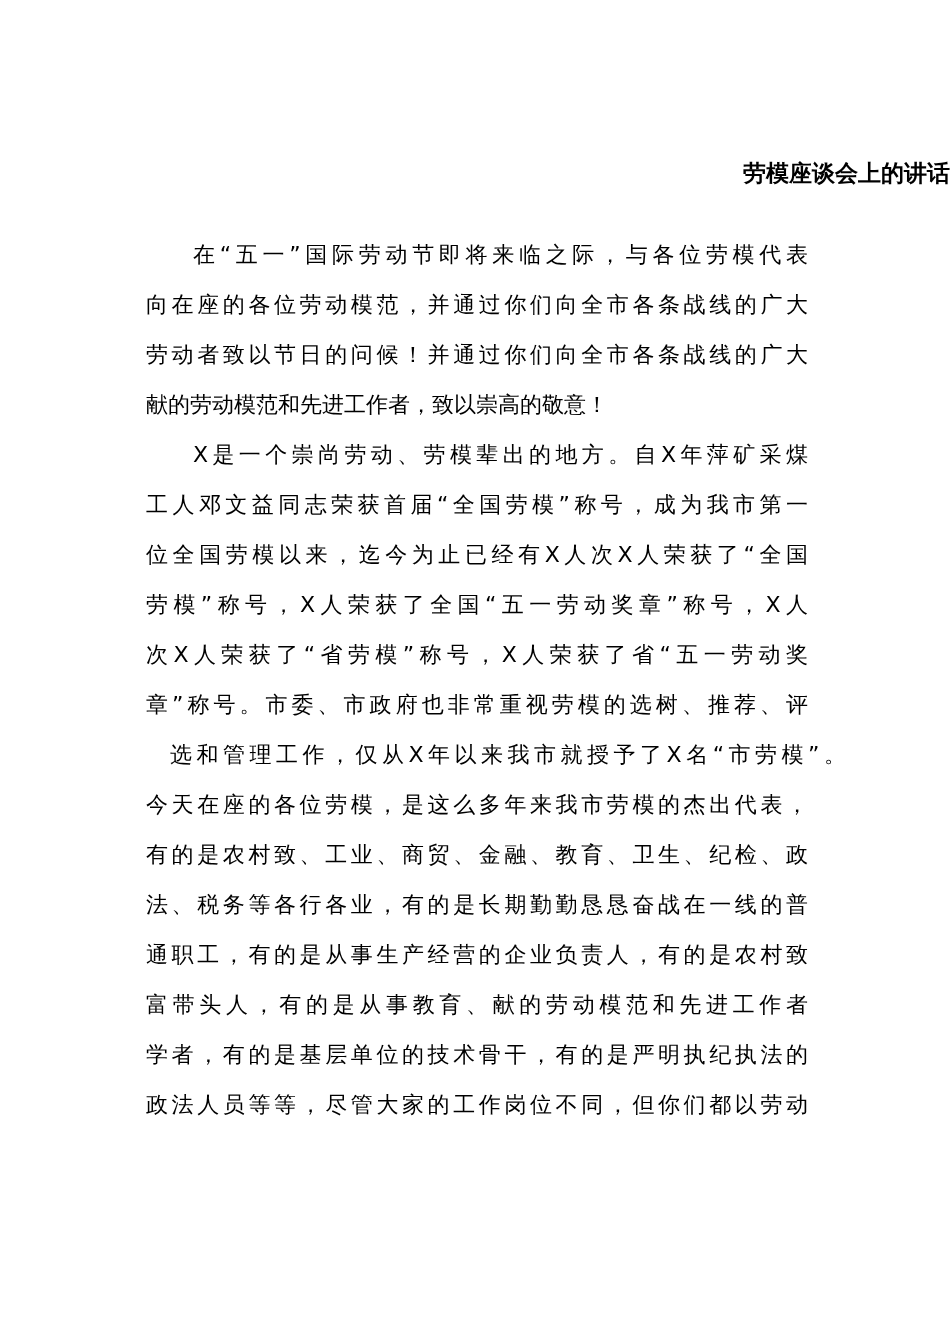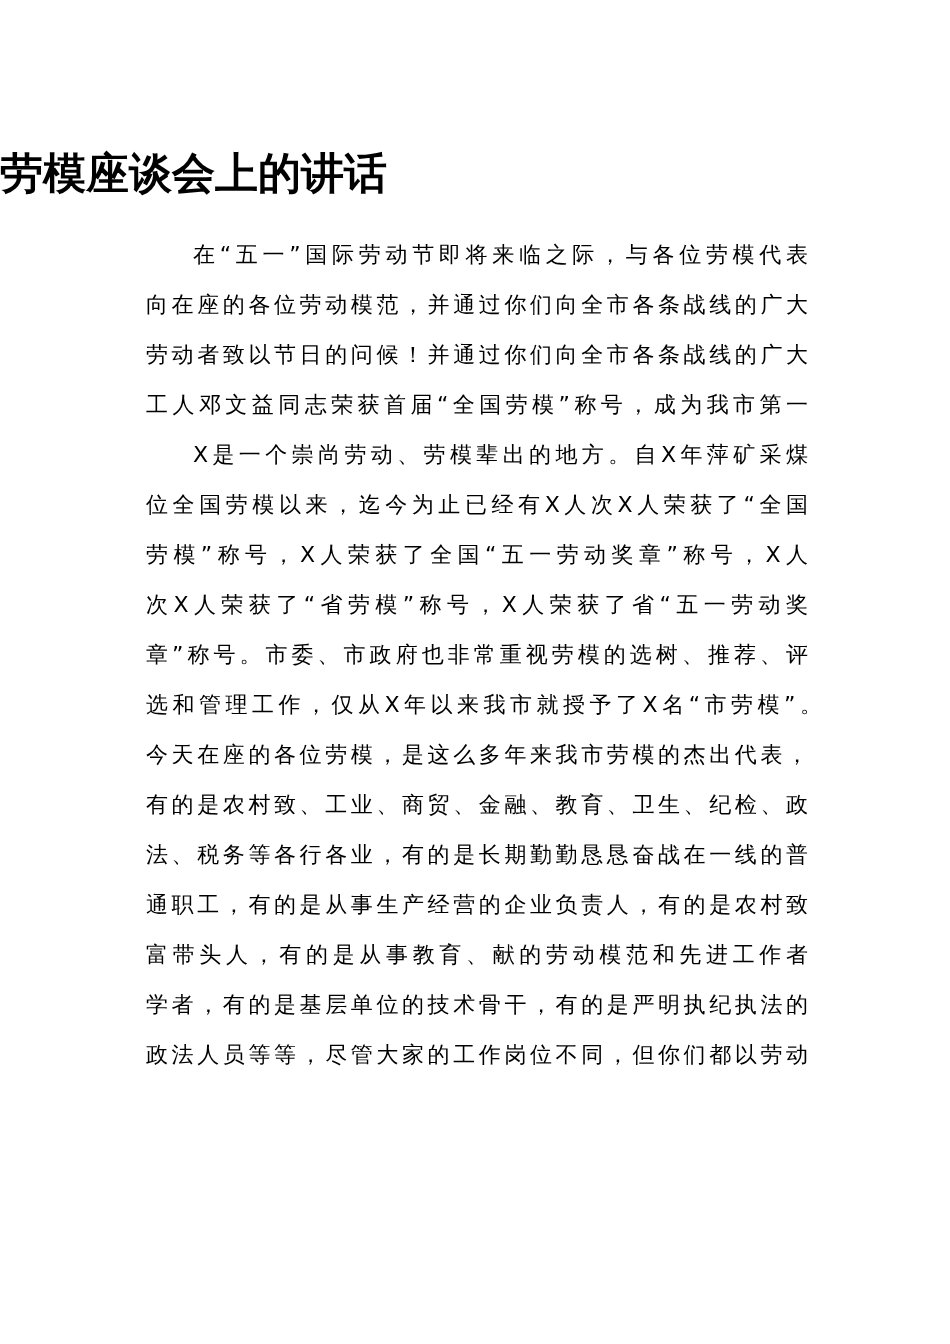--- a/index.html
+++ b/index.html
@@ -20,24 +20,24 @@
       top: 0;
       width: 950px;
       height: 1344px;
       background: #ffffff;
     }
     .title {
       position: absolute;
       left: 0;
       top: 150px;
       width: 950px;
-      text-align: left;
+      text-align: right;
       font-family: "DejaVu Serif", "Liberation Serif", serif;
       font-weight: bold;
-      font-size: 43px;
+      font-size: 23px;
       line-height: 46px;
       letter-spacing: 0px;
     }
     .body-text {
       position: absolute;
       left: 146px;
       top: 230px;
       width: 662px;
       font-family: "DejaVu Sans", "Liberation Sans", sans-serif;
       font-size: 22px;
@@ -51,36 +51,38 @@
       text-align-last: justify;
     }
     .line.indent {
       padding-left: 47px;
     }
     .line.last {
       text-align-last: left;
     }
     .line.overhang {
       width: 676px;
+      margin-left: 24px;
     }
   </style>
 </head>
 <body>
 
 <div class="page">
   <div class="title">劳模座谈会上的讲话</div>
 
   <div class="body-text">
 
     <span class="line indent">在“五一”国际劳动节即将来临之际，与各位劳模代表</span>
     <span class="line">向在座的各位劳动模范，并通过你们向全市各条战线的广大</span>
     <span class="line">劳动者致以节日的问候！并通过你们向全市各条战线的广大</span>
+    <span class="line last">献的劳动模范和先进工作者，致以崇高的敬意！</span>
 
+    <span class="line indent">X是一个崇尚劳动、劳模辈出的地方。自X年萍矿采煤</span>
     <span class="line">工人邓文益同志荣获首届“全国劳模”称号，成为我市第一</span>
-    <span class="line indent">X是一个崇尚劳动、劳模辈出的地方。自X年萍矿采煤</span>
     <span class="line">位全国劳模以来，迄今为止已经有X人次X人荣获了“全国</span>
     <span class="line">劳模”称号，X人荣获了全国“五一劳动奖章”称号，X人</span>
     <span class="line">次X人荣获了“省劳模”称号，X人荣获了省“五一劳动奖</span>
     <span class="line">章”称号。市委、市政府也非常重视劳模的选树、推荐、评</span>
     <span class="line overhang">选和管理工作，仅从X年以来我市就授予了X名“市劳模”。</span>
     <span class="line">今天在座的各位劳模，是这么多年来我市劳模的杰出代表，</span>
     <span class="line">有的是农村致、工业、商贸、金融、教育、卫生、纪检、政</span>
     <span class="line">法、税务等各行各业，有的是长期勤勤恳恳奋战在一线的普</span>
     <span class="line">通职工，有的是从事生产经营的企业负责人，有的是农村致</span>
     <span class="line">富带头人，有的是从事教育、献的劳动模范和先进工作者</span>

